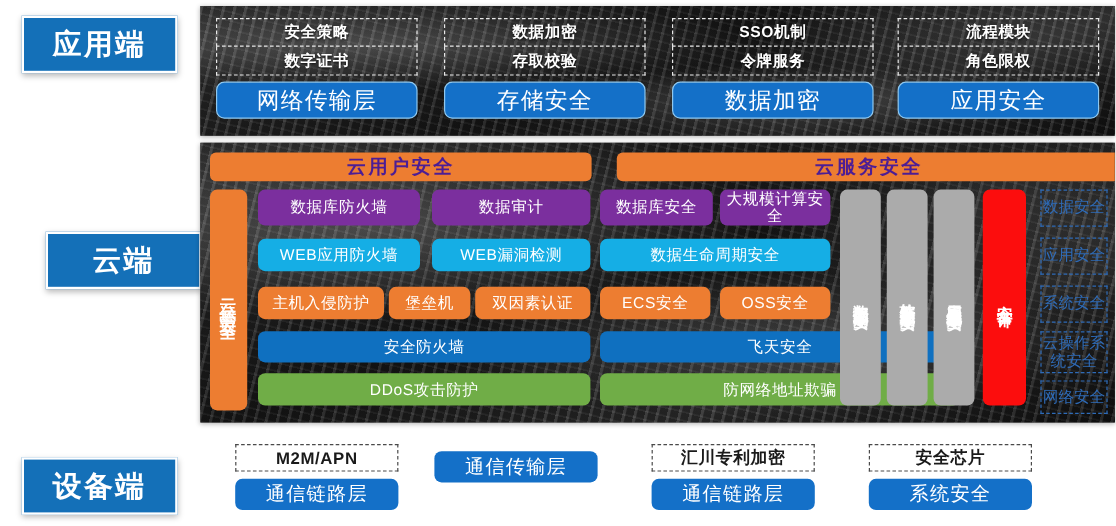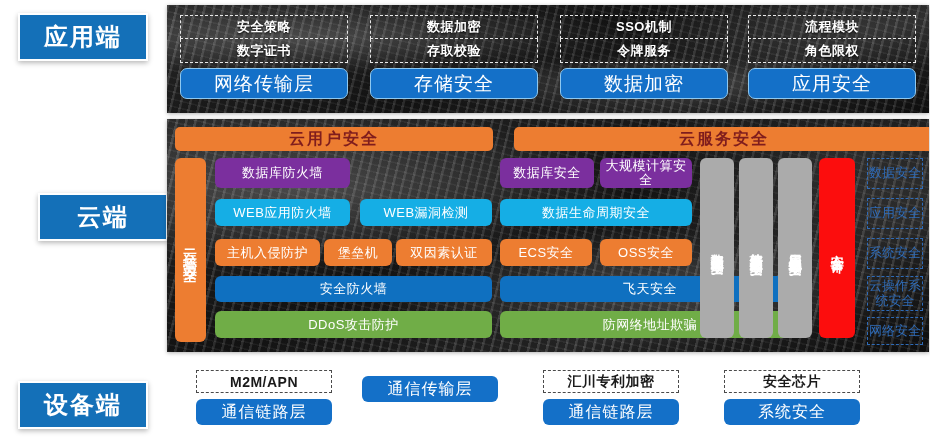--- a/index.html
+++ b/index.html
@@ -70,21 +70,21 @@
     color: #ffffff;
     font-size: 19px;
     display: flex; align-items: center; justify-content: center;
     letter-spacing: 1px;
   }
 
   
   .orange-head {
     position: absolute; top: 8px; height: 24px;
     background: #ED7D31; border-radius: 5px;
-    color: #7f1d1d; font-size: 16px; font-weight: bold;
+    color: #4c1d95; font-size: 16px; font-weight: bold;
     display: flex; align-items: center; justify-content: center;
     letter-spacing: 2px;
   }
   #head-user { left: 8px;   width: 318px; }
   #head-svc  { left: 347px; width: 420px; }
 
   .vbar-orange {
     position: absolute; left: 8px; top: 39px; width: 31px; height: 184px;
     background: #ED7D31; border-radius: 6px;
     color: #ffffff; font-size: 14px; font-weight: bold;
@@ -196,20 +196,21 @@
   </div>
 
   <div class="photo-panel" id="panel-cloud">
 
     <div class="orange-head" id="head-user">云用户安全</div>
     <div class="orange-head" id="head-svc">云服务安全</div>
 
     <div class="vbar-orange">云运营安全</div>
 
     <div class="cbox purple r1" style="left:48px;width:135px;">数据库防火墙</div>
+    <div class="cbox purple r1" style="left:193px;width:132px;">数据审计</div>
     <div class="cbox purple r1" style="left:333px;width:94px;">数据库安全</div>
     <div class="cbox purple r1" style="left:433px;width:92px;">大规模计算安全</div>
 
     <div class="cbox cyan r2" style="left:48px;width:135px;">WEB应用防火墙</div>
     <div class="cbox cyan r2" style="left:193px;width:132px;">WEB漏洞检测</div>
     <div class="cbox cyan r2" style="left:333px;width:192px;">数据生命周期安全</div>
 
     <div class="cbox orange r3" style="left:48px;width:105px;">主机入侵防护</div>
     <div class="cbox orange r3" style="left:157px;width:68px;">堡垒机</div>
     <div class="cbox orange r3" style="left:229px;width:96px;">双因素认证</div>

